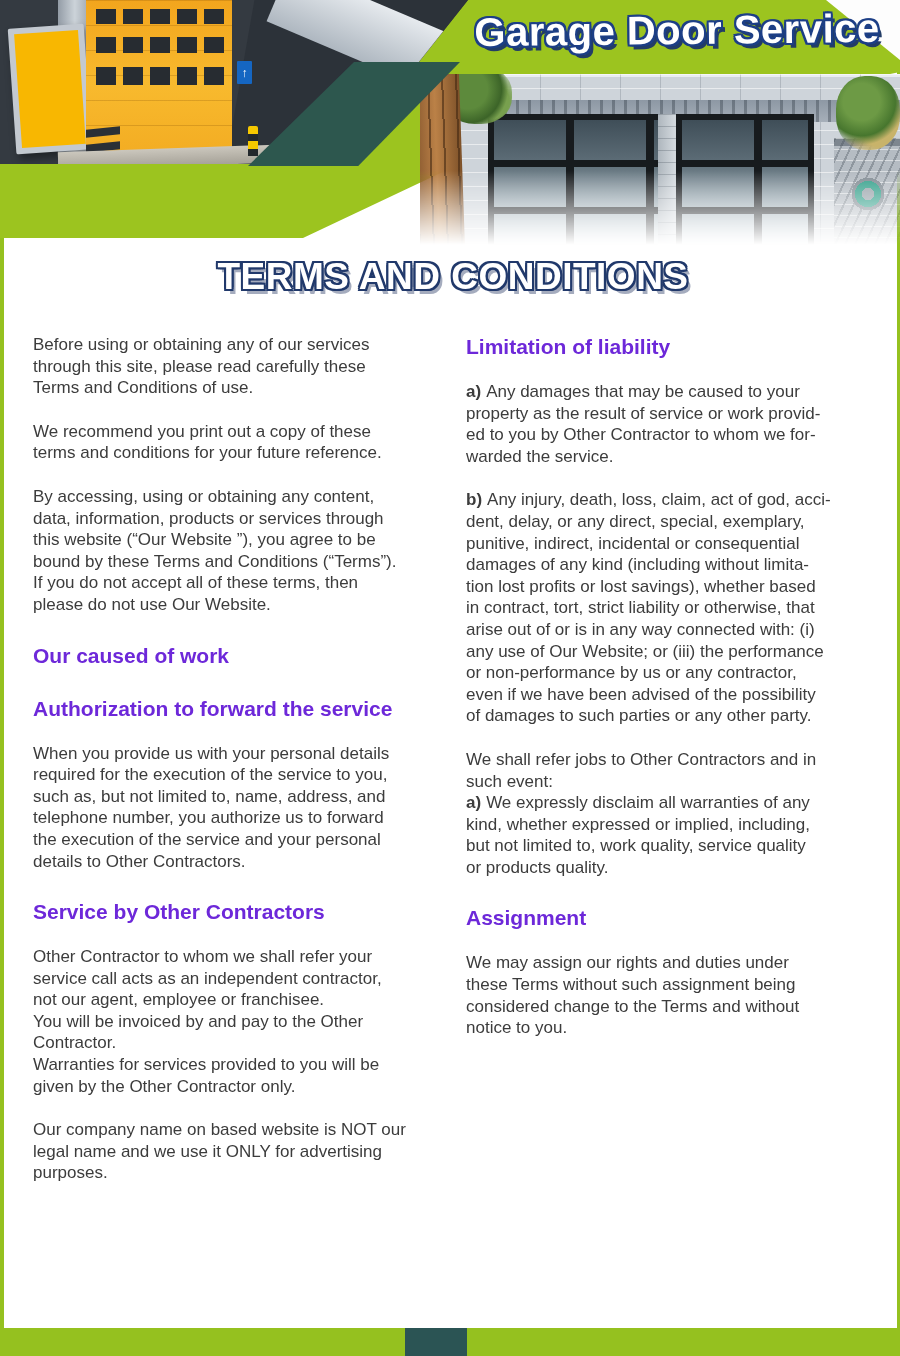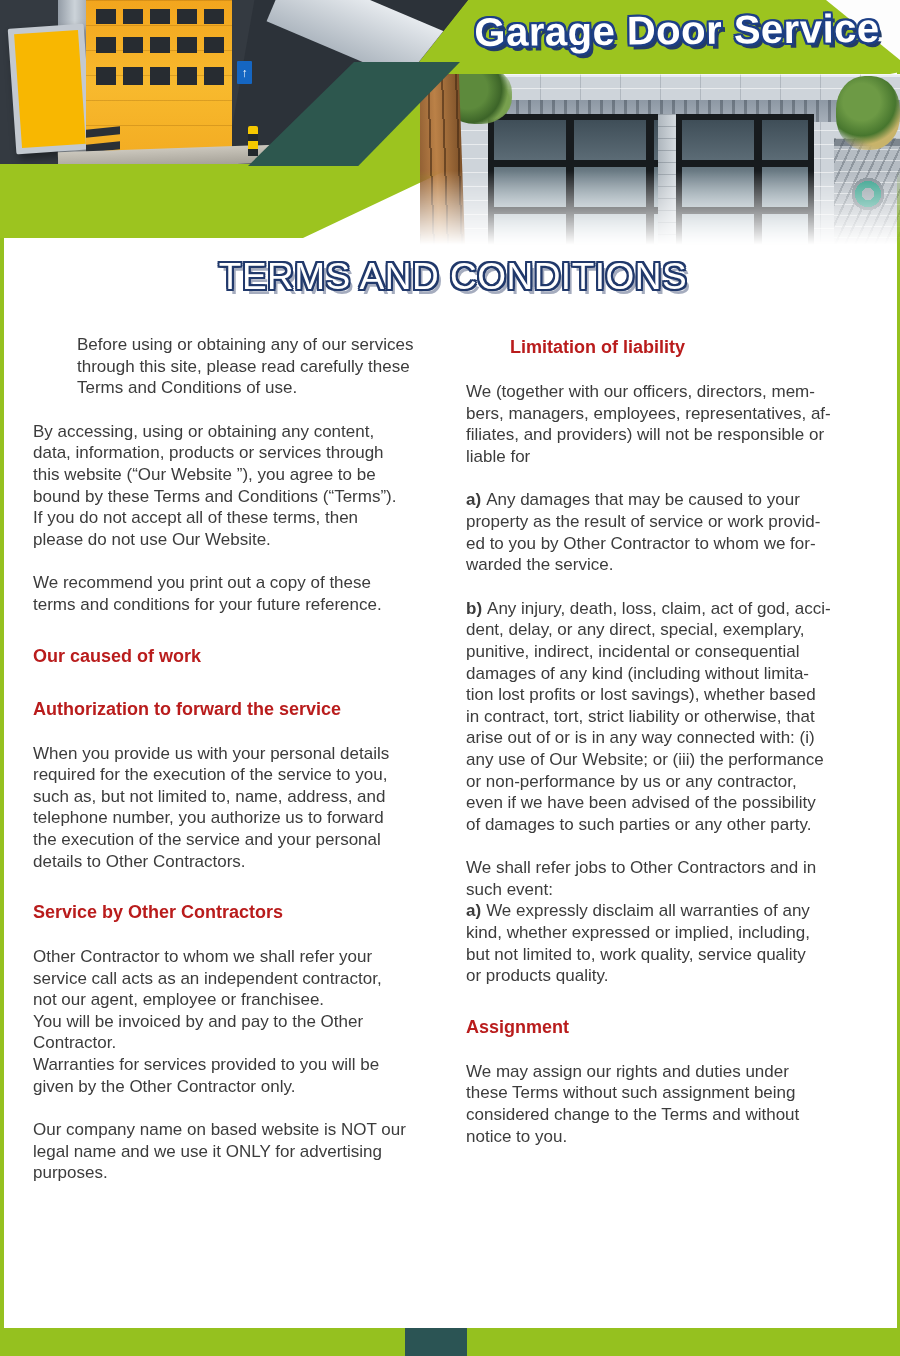--- a/index.html
+++ b/index.html
@@ -82,29 +82,29 @@
         background-image:repeating-linear-gradient(90deg,rgba(60,35,15,.55) 0 2px,rgba(0,0,0,0) 2px 14px),linear-gradient(90deg,#8a5a30,#bb8147 45%,#7d5129);}
 
   
   .brand{position:absolute;left:462px;top:8px;width:430px;margin:0;text-align:center;z-index:5;
         font-size:40px;font-weight:800;letter-spacing:.5px;color:#fff;transform:rotate(-.6deg);
         text-shadow:-2px -2px 0 #1d3f86,0 -2px 0 #1d3f86,2px -2px 0 #1d3f86,-2px 0 0 #1d3f86,2px 0 0 #1d3f86,
                     -2px 2px 0 #1d3f86,0 2px 0 #1d3f86,2px 2px 0 #1d3f86,4px 5px 0 #233d66;}
 
   
   .page-title{position:absolute;left:0;right:0;top:256px;margin:0;text-align:center;z-index:2;
-        font-size:37px;font-weight:400;letter-spacing:.5px;color:#fff;
+        font-size:37px;font-weight:700;letter-spacing:.5px;color:#fff;
         text-shadow:-2px -2px 0 #21396b,0 -2px 0 #21396b,2px -2px 0 #21396b,-2px 0 0 #21396b,2px 0 0 #21396b,
                     -2px 2px 0 #21396b,0 2px 0 #21396b,2px 2px 0 #21396b,4px 5px 0 rgba(75,90,125,.5);padding-left:6px;}
 
   .col{position:absolute;top:334px;width:426px;z-index:2;font-size:17px;line-height:21.6px;}
   .col.left{left:33px;}
   .col.right{left:466px;}
-  .col > :first-child{margin-top:0;margin-left:44px;}
-  .col h3{margin:27px 0 21px;font-size:18px;line-height:26px;color:#b91c1c;font-weight:bold;}
+  .col > :first-child{margin-top:0;}
+  .col h3{margin:27px 0 21px;font-size:21px;line-height:26px;color:#6d28d9;font-weight:bold;}
   .col p{margin:0 0 22px;}
   .col p.tight{margin-bottom:0;}
   .pt{white-space:pre-line;}
   .mk{font-weight:bold;padding-right:5px;}
   .mk:empty{display:none;}
 
   
   .bottom-bar{position:absolute;left:0;top:1328px;width:900px;height:28px;background:#95c11f;z-index:6;}
   .bottom-accent{position:absolute;left:405px;top:0;width:62px;height:28px;background:#2b5454;}
 </style>
@@ -155,28 +155,28 @@
 
     <h1 class="brand">Garage Door Service</h1>
   </div>
 
   <h2 class="page-title">TERMS AND CONDITIONS</h2>
 
   <div class="col left">
     <p><span class="pt">Before using or obtaining any of our services
 through this site, please read carefully these
 Terms and Conditions of use.</span></p>
+    <p><span class="pt">We recommend you print out a copy of these
+terms and conditions for your future reference.</span></p>
     <p><span class="pt">By accessing, using or obtaining any content,
 data, information, products or services through
 this website (“Our Website ”), you agree to be
 bound by these Terms and Conditions (“Terms”).
 If you do not accept all of these terms, then
 please do not use Our Website.</span></p>
-    <p><span class="pt">We recommend you print out a copy of these
-terms and conditions for your future reference.</span></p>
 
     <h3>Our caused of work</h3>
 
     <h3>Authorization to forward the service</h3>
     <p><span class="pt">When you provide us with your personal details
 required for the execution of the service to you,
 such as, but not limited to, name, address, and
 telephone number, you authorize us to forward
 the execution of the service and your personal
 details to Other Contractors.</span></p>
@@ -189,24 +189,20 @@
 Contractor.
 Warranties for services provided to you will be
 given by the Other Contractor only.</span></p>
     <p><span class="pt">Our company name on based website is NOT our
 legal name and we use it ONLY for advertising
 purposes.</span></p>
   </div>
 
   <div class="col right">
     <h3>Limitation of liability</h3>
-    <p><span class="pt">We (together with our officers, directors, mem-
-bers, managers, employees, representatives, af-
-filiates, and providers) will not be responsible or
-liable for</span></p>
     <p><b class="mk">a)</b><span class="pt">Any damages that may be caused to your
 property as the result of service or work provid-
 ed to you by Other Contractor to whom we for-
 warded the service.</span></p>
     <p><b class="mk">b)</b><span class="pt">Any injury, death, loss, claim, act of god, acci-
 dent, delay, or any direct, special, exemplary,
 punitive, indirect, incidental or consequential
 damages of any kind (including without limita-
 tion lost profits or lost savings), whether based
 in contract, tort, strict liability or otherwise, that

